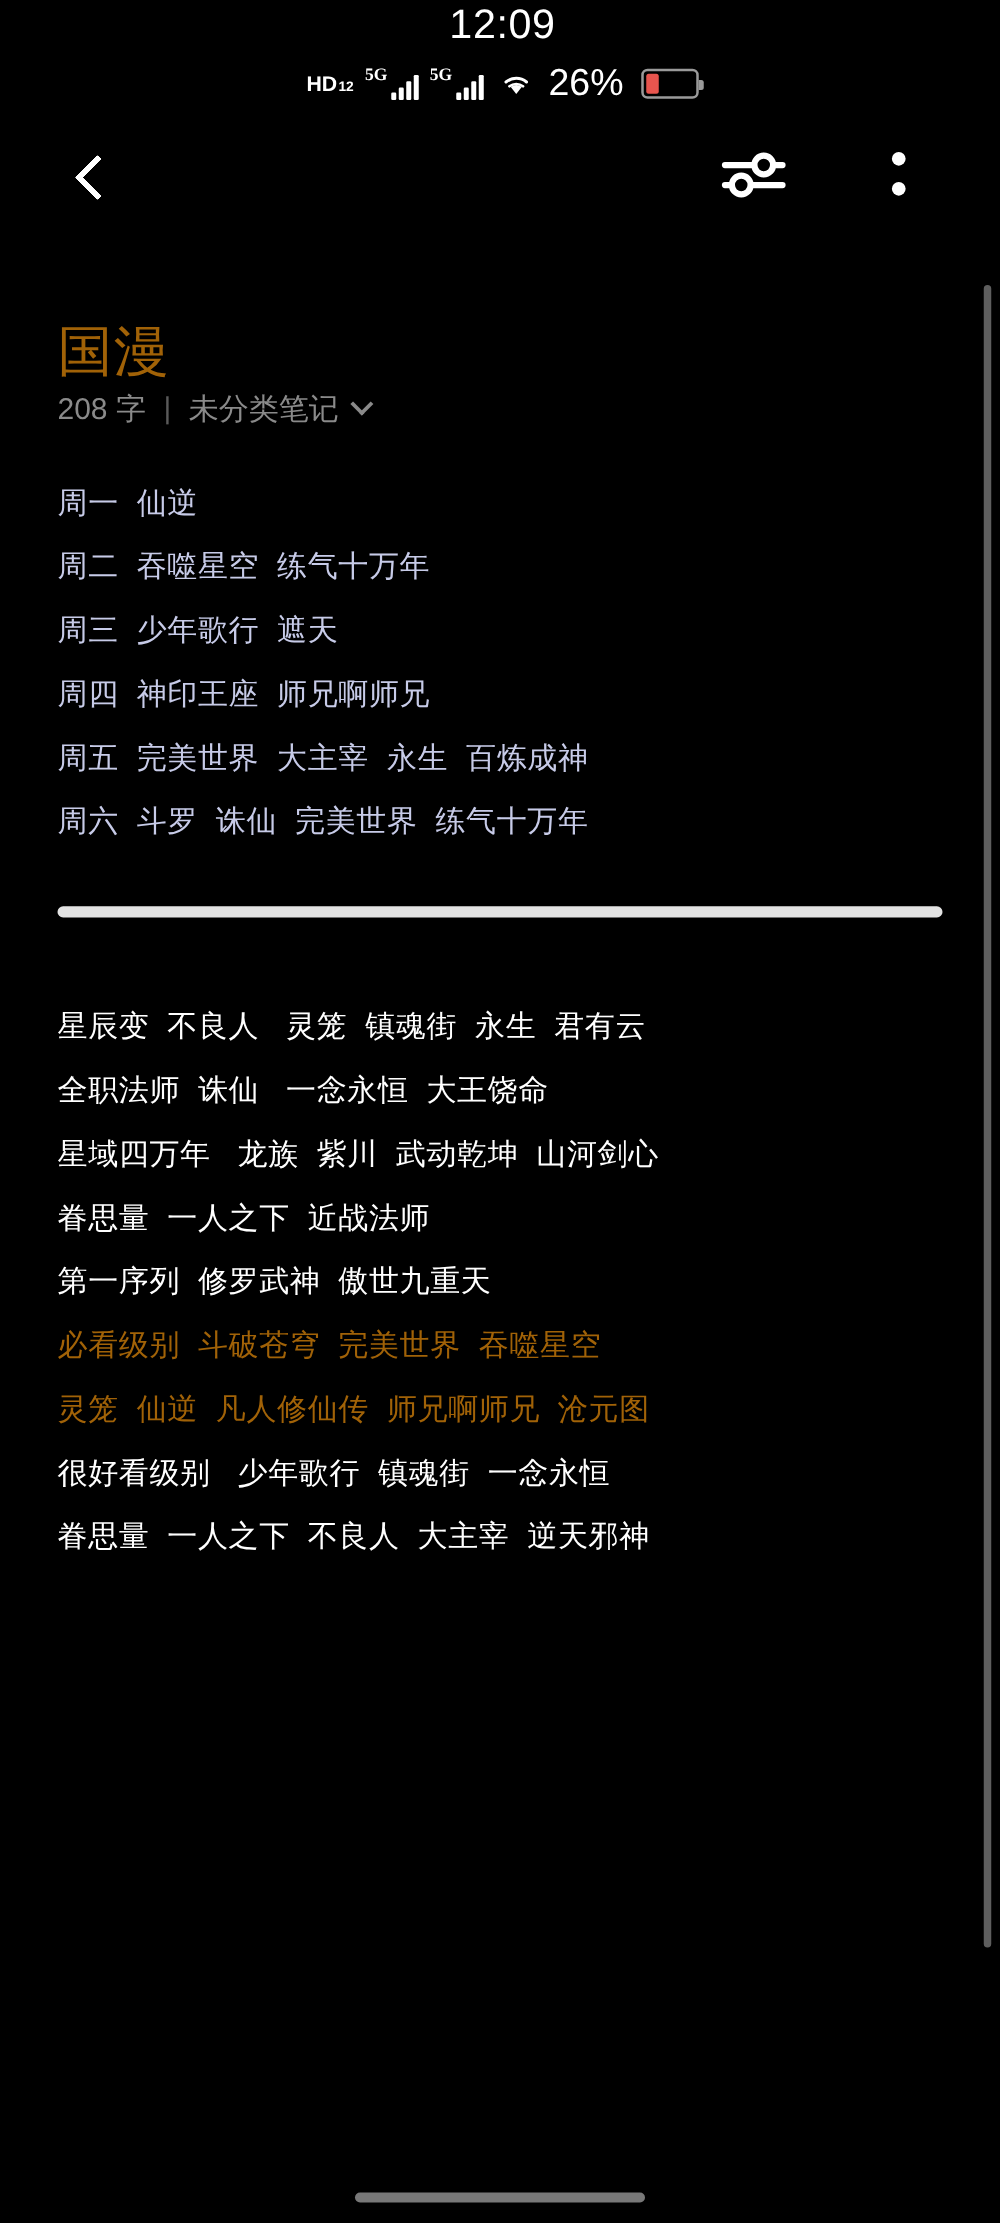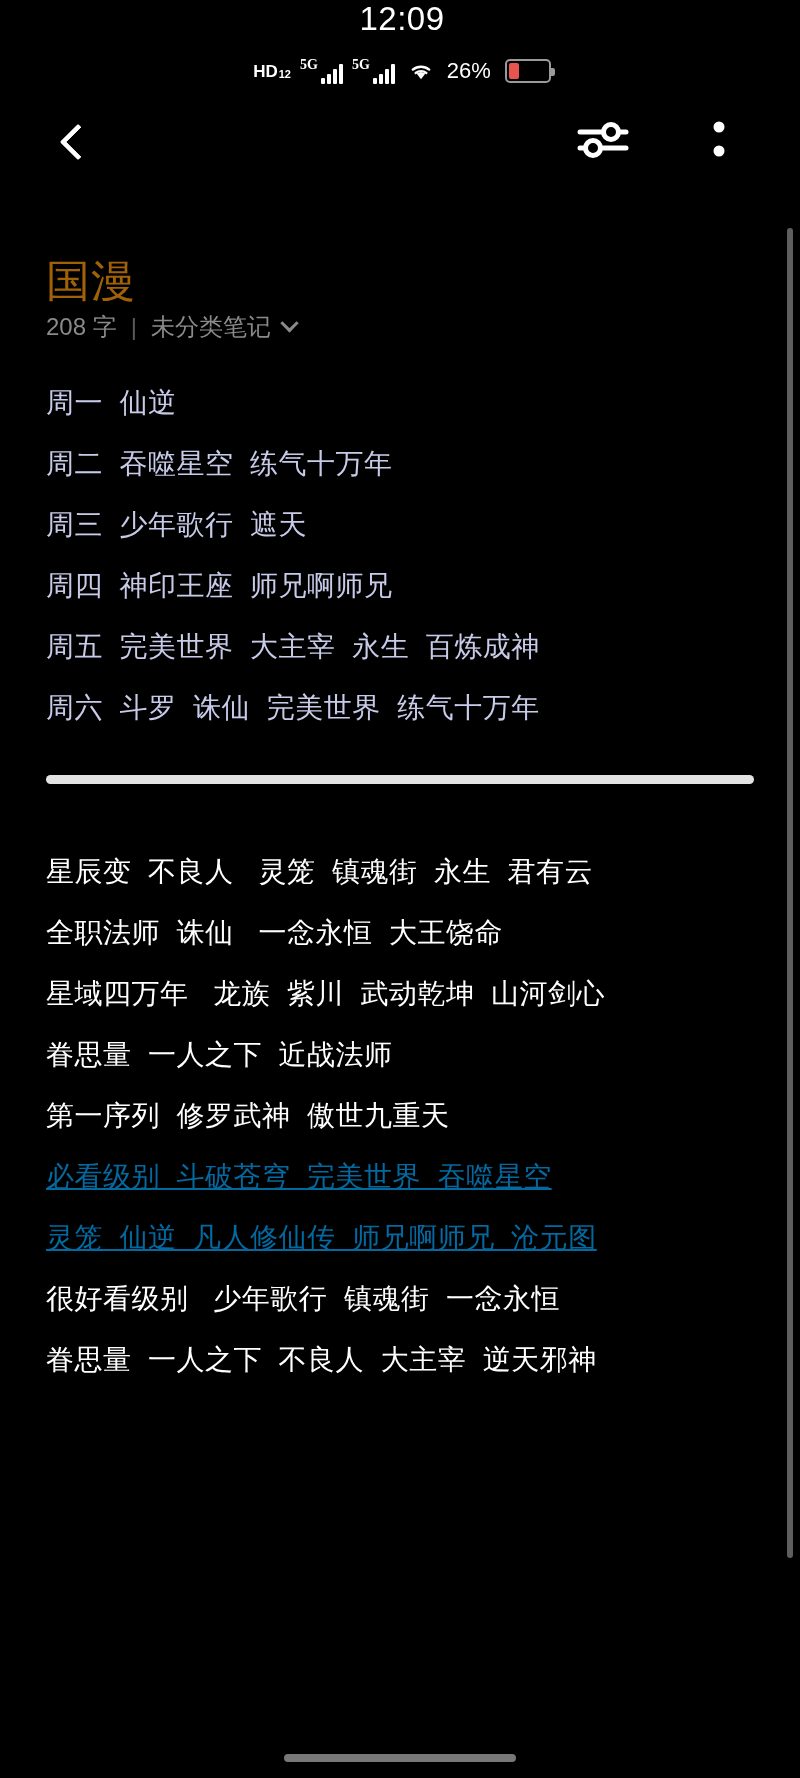--- a/index.html
+++ b/index.html
@@ -66,21 +66,21 @@
     gap: 2px;
     height: 22px;
   }
   .bars i { width: 4px; background: #fff; display: block; border-radius: 1px; }
   .bars i:nth-child(1){ height: 6px; }
   .bars i:nth-child(2){ height: 10px; }
   .bars i:nth-child(3){ height: 15px; }
   .bars i:nth-child(4){ height: 20px; }
   .wifi { width: 26px; height: 20px; position: relative; margin-left: 4px; }
   .wifi svg { display: block; }
-  .batt-pct { font-size: 22px; font-weight: 500; margin-left: 4px; }
+  .batt-pct { font-size: 30px; font-weight: 500; margin-left: 4px; }
   .batt {
     width: 46px; height: 24px;
     border: 2px solid #9a9a9a;
     border-radius: 5px;
     position: relative;
     margin-left: 5px;
     padding: 2px;
   }
   .batt::after {
     content: "";
@@ -145,29 +145,28 @@
     width: 13px; height: 13px;
     border-right: 3px solid #8a8a8a;
     border-bottom: 3px solid #8a8a8a;
     transform: rotate(45deg) translate(-3px,-3px);
   }
 
   .schedule {
     margin-top: 34px;
   }
   .line {
-    font-size: 28px;
+    font-size: 24px;
     line-height: 51px;
     white-space: pre;
     letter-spacing: 0.5px;
-    margin-top: 10px;
   }
   .c-blue { color: #c7cbe8; }
   .c-white { color: #ffffff; }
-  .c-red { color: #0369a1; text-decoration: underline; }
+  .c-red { color: #a16207; }
 
   .divider {
     height: 9px;
     background: #e3e3e3;
     border-radius: 5px;
     margin: 42px 0 62px 0;
   }
 
   .list-block .line { line-height: 51px; }
 

